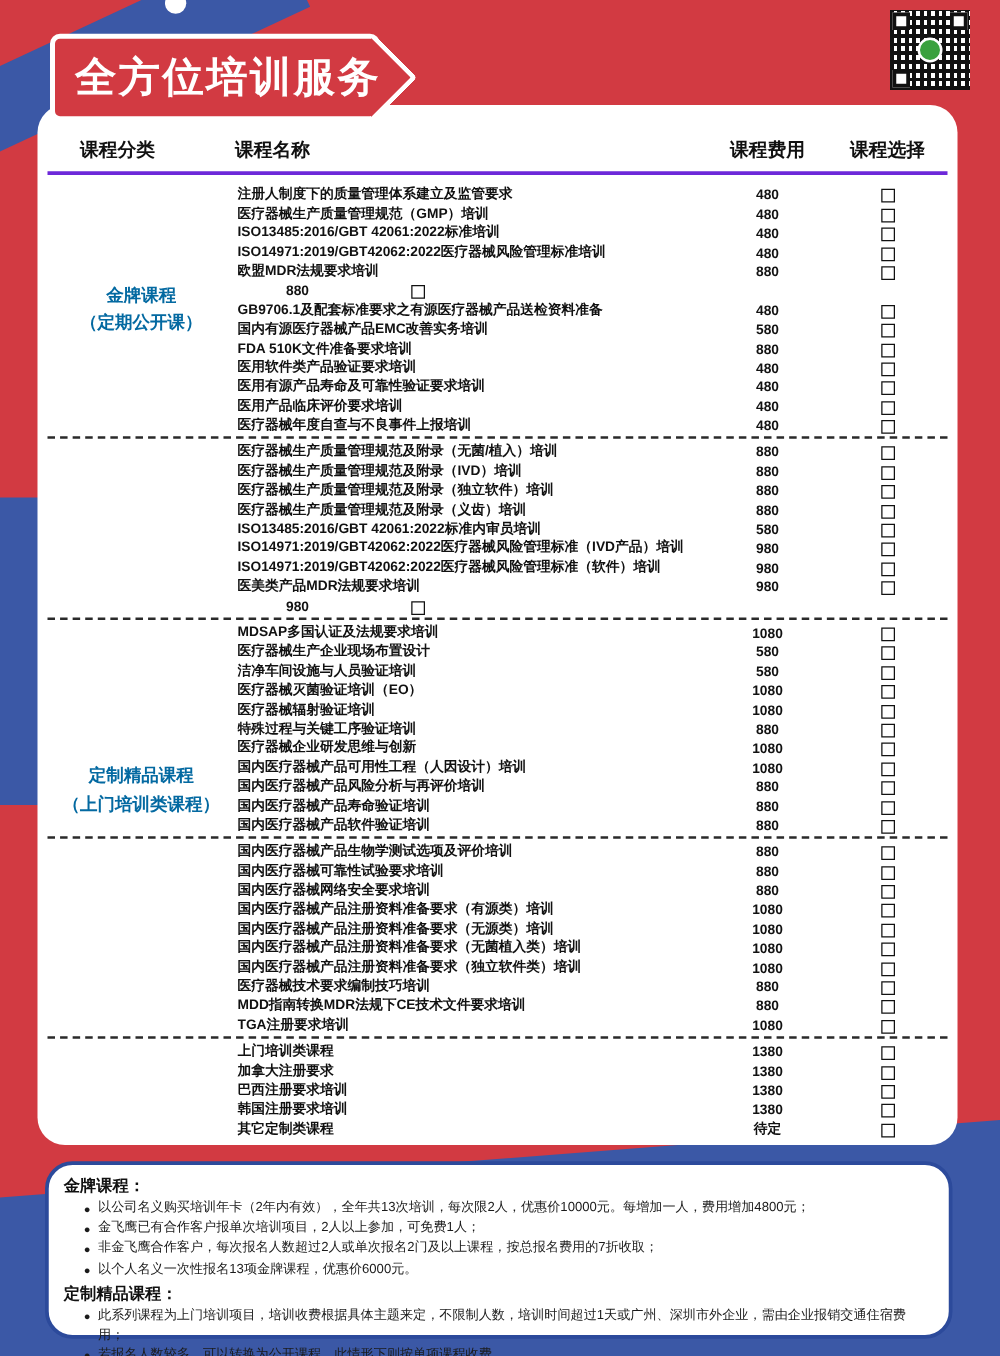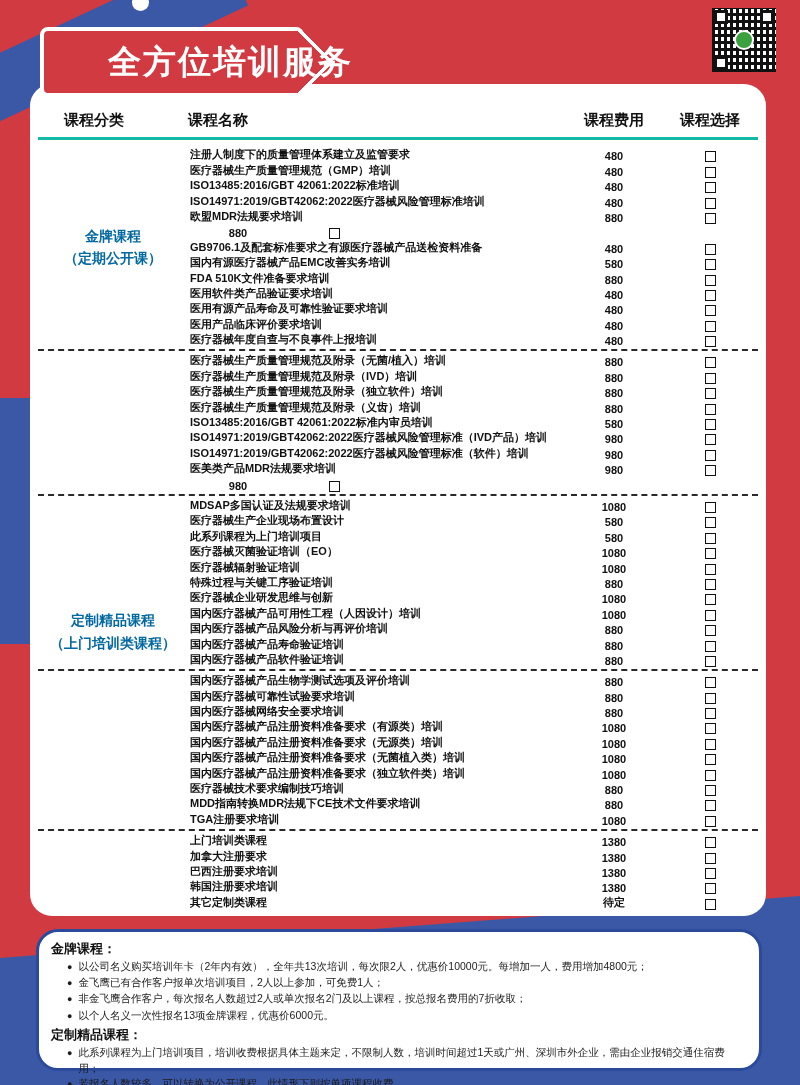--- a/index.html
+++ b/index.html
@@ -13,41 +13,41 @@
   .deco{position:absolute;}
   .blue-band-top{left:-70px;top:14px;width:320px;height:62px;background:#3b58a6;transform:rotate(-25deg);}
   .blue-block-left{left:0;top:398px;width:34px;height:246px;background:#3b58a6;}
   .blue-bottom{left:0;top:880px;width:800px;height:205px;background:#3b58a6;
     clip-path:polygon(0 78px,100% 16px,100% 100%,0 100%);}
   .top-dot{left:132px;top:-6px;width:17px;height:17px;border-radius:50%;background:#ffffff;}
 
   
   .tag{position:absolute;left:40px;top:27px;width:256px;height:62px;background:#d23a42;
     border:4px solid #fff;border-radius:8px;display:flex;align-items:center;z-index:3;}
-  .tag-text{color:#fff;font-size:33px;font-weight:bold;letter-spacing:2px;padding-left:16px;white-space:nowrap;margin-left:48px;}
+  .tag-text{color:#fff;font-size:33px;font-weight:bold;letter-spacing:2px;padding-left:16px;white-space:nowrap;}
   .tag-dot{width:13px;height:13px;border-radius:50%;background:#fff;margin-left:10px;}
   .tag-arrow{position:absolute;right:-24px;top:50%;width:44px;height:44px;background:#d23a42;
     transform:translateY(-50%) rotate(45deg);border-top:4px solid #fff;border-right:4px solid #fff;border-radius:4px;z-index:-1;}
   .subtitle{position:absolute;left:402px;top:52px;color:#fff;font-size:17px;font-weight:bold;letter-spacing:1px;z-index:3;white-space:nowrap;margin-top:37px;}
 
   
   .qr{position:absolute;left:712px;top:8px;width:64px;height:64px;background:#fff;z-index:3;
     background-image:
       repeating-linear-gradient(0deg,#111 0 3px,transparent 3px 7px),
       repeating-linear-gradient(90deg,#111 0 3px,#fff 3px 6px);
   }
   .qr .finder{position:absolute;width:14px;height:14px;border:3px solid #111;background:#fff;box-sizing:border-box;}
   .qr .f1{left:2px;top:2px;} .qr .f2{right:2px;top:2px;} .qr .f3{left:2px;bottom:2px;}
   .qr .center{position:absolute;left:50%;top:50%;width:16px;height:16px;border-radius:50%;
     transform:translate(-50%,-50%);border:2px solid #fff;}
 
   
   .panel{position:absolute;left:30px;top:84px;width:736px;height:832px;background:#fff;
     border-radius:22px;z-index:2;box-sizing:border-box;padding:0 8px;}
-  .thead{display:flex;align-items:flex-end;padding:13px 0 7px 0;border-bottom:3px solid #14b8a6;
+  .thead{display:flex;align-items:flex-end;padding:13px 0 7px 0;border-bottom:3px solid #6d28d9;
     font-size:15px;font-weight:bold;color:#111;}
   .thead .h-cat{width:150px;padding-left:26px;box-sizing:border-box;}
   .thead .h-name{flex:1;}
   .thead .h-fee{width:96px;text-align:center;margin-top:14px;}
   .thead .h-sel{width:96px;text-align:center;}
 
   .tbody{padding-top:5px;}
   .section{position:relative;}
   .section + .section{border-top:2px dashed #2a2a2a;}
   .category{position:absolute;left:0;top:50%;transform:translateY(-50%);width:150px;
@@ -272,21 +272,21 @@
             </div>
           </div>
           <div class="row">
             <div class="name">医疗器械生产企业现场布置设计</div>
             <div class="fee">580</div>
             <div class="sel">
               <div class="cb"></div>
             </div>
           </div>
           <div class="row">
-            <div class="name">此系列课程为上门培训项目</div>
+            <div class="name">洁净车间设施与人员验证培训</div>
             <div class="fee">580</div>
             <div class="sel">
               <div class="cb"></div>
             </div>
           </div>
           <div class="row">
             <div class="name">医疗器械灭菌验证培训（EO）</div>
             <div class="fee">1080</div>
             <div class="sel">
               <div class="cb"></div>

